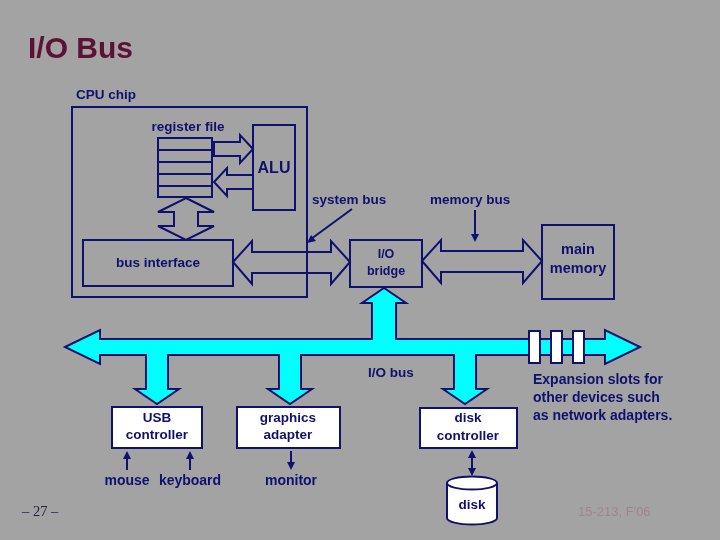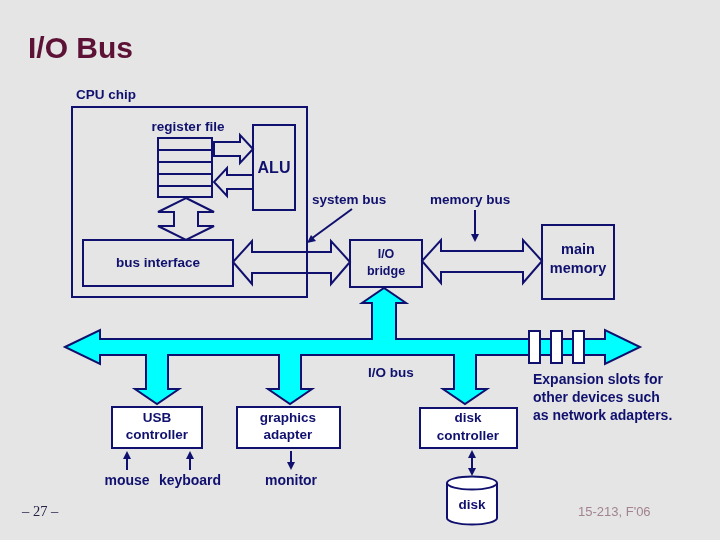--- a/index.html
+++ b/index.html
@@ -1,19 +1,19 @@
 <!DOCTYPE html>
 <html><head>
 <meta charset="utf-8">
 <style>
   html,body { margin:0; padding:0; background:#ffffff; }
   #slide {
     position:relative;
     width:720px; height:540px;
-    background:#e5e5e5;
+    background:#a3a3a3;
     overflow:hidden;
     font-family:"Liberation Sans", sans-serif;
   }
   svg text {
     font-family:"Liberation Sans", sans-serif;
     font-weight:bold;
     fill:#10106e;
   }
   .t-title   { font-size:30px; fill:#5c1135; }
   .fs12      { font-size:12.5px; }

